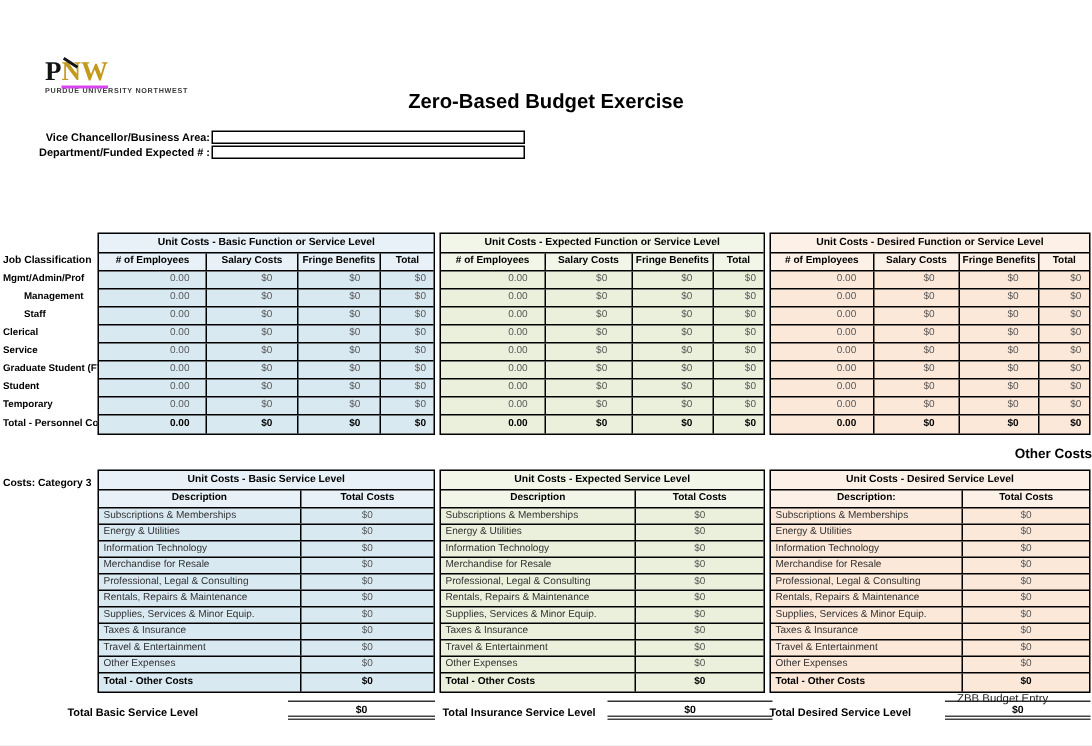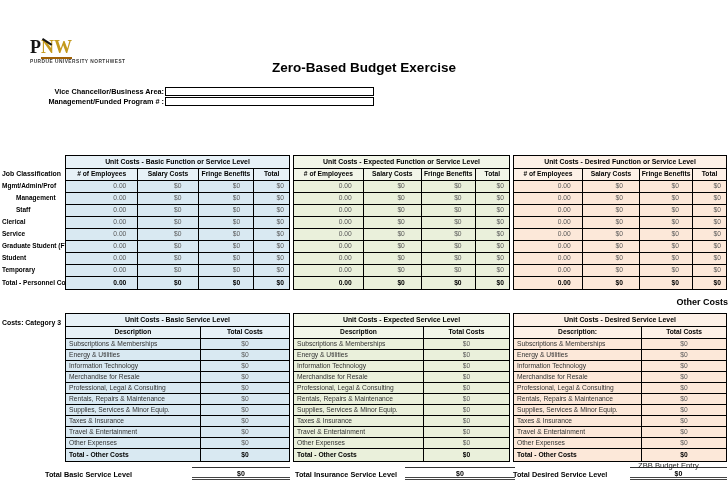--- a/index.html
+++ b/index.html
@@ -5,29 +5,29 @@
   * { box-sizing: border-box; margin: 0; padding: 0; }
   html,body { background:#e8e8e8; }
   .page {
     position: relative; width: 728px; height: 497px; background: #fff;
     font-family: "Liberation Sans", sans-serif; overflow: hidden; margin: 0 auto;
   }
   
   .logo { position: absolute; left: 30px; top: 38px; }
   .logo-text { font-family: "Liberation Serif", serif; font-weight: bold; font-size: 18px; line-height: 18px; }
   .logo-text .p  { color: #141414; }
-  .logo-text .nw { color: #c49a1e; border-bottom: 2px solid #a16207; position: relative; }
+  .logo-text .nw { color: #c49a1e; border-bottom: 2px solid #d946ef; position: relative; }
   .logo-text .nw::after { content:""; position:absolute; left:2px; top:1px; width:11px; height:2px; background:#141414; transform:rotate(33deg); transform-origin:left top; }
   .logo-sub { margin-top: 3px; font-size: 4.8px; font-weight: bold; letter-spacing: 0.48px; color: #3b3b3b; }
   
   .title { position: absolute; top: 60px; left: 0; width: 728px; text-align: center; font-size: 13.5px; font-weight: bold; color: #000; }
   
   .hform { position: absolute; top: 86px; left: 0; }
   .frow { display: flex; align-items: center; height: 10px; }
-  .flabel { width: 140px; text-align: right; font-size: 7.3px; font-weight: bold; white-space: nowrap; margin-left: 24px; }
+  .flabel { width: 140px; text-align: right; font-size: 7.3px; font-weight: bold; white-space: nowrap; }
   .fbox { width: 209px; height: 9px; border: 1.4px solid #000; background: #fff; margin-left: 1px; }
   
   .ptitle { position: absolute; left: 65px; top: 136px; width: 662px; height: 14px; border: 1.6px solid #000;
             background: #fff; text-align: center; font-size: 8.6px; font-weight: bold; line-height: 12px; }
   .ptables { position: absolute; left: 65px; top: 155px; display: flex; gap: 3px; }
   .ptable { border: 1.6px solid #000; background: var(--fill); }
   .ptable > div + div { border-top: 1px solid #000; }
   .sec-hdr { height: 12px; text-align: center; font-size: 6.9px; font-weight: bold; line-height: 11px;
              background: linear-gradient(rgba(255,255,255,.38),rgba(255,255,255,.38)); }
   .col-hdr { display: flex; height: 12px; align-items: center; font-weight: bold;
@@ -83,21 +83,21 @@
   </div>
 
   <div class="title">Zero-Based Budget Exercise</div>
 
   <div class="hform">
     <div class="frow">
       <span class="flabel">Vice Chancellor/Business Area:</span>
       <div class="fbox"></div>
     </div>
     <div class="frow">
-      <span class="flabel">Management/Funded Program # :</span>
+      <span class="flabel">Department/Funded Expected # :</span>
       <div class="fbox"></div>
     </div>
   </div>
 
 
   <div class="job-col" id="job-col">
       <div class="jc-spacer"></div>
       <div class="jc-header">Job Classification</div>
       <div class="jc-row">Mgmt/Admin/Prof</div>
       <div class="jc-row ind">Management</div>

